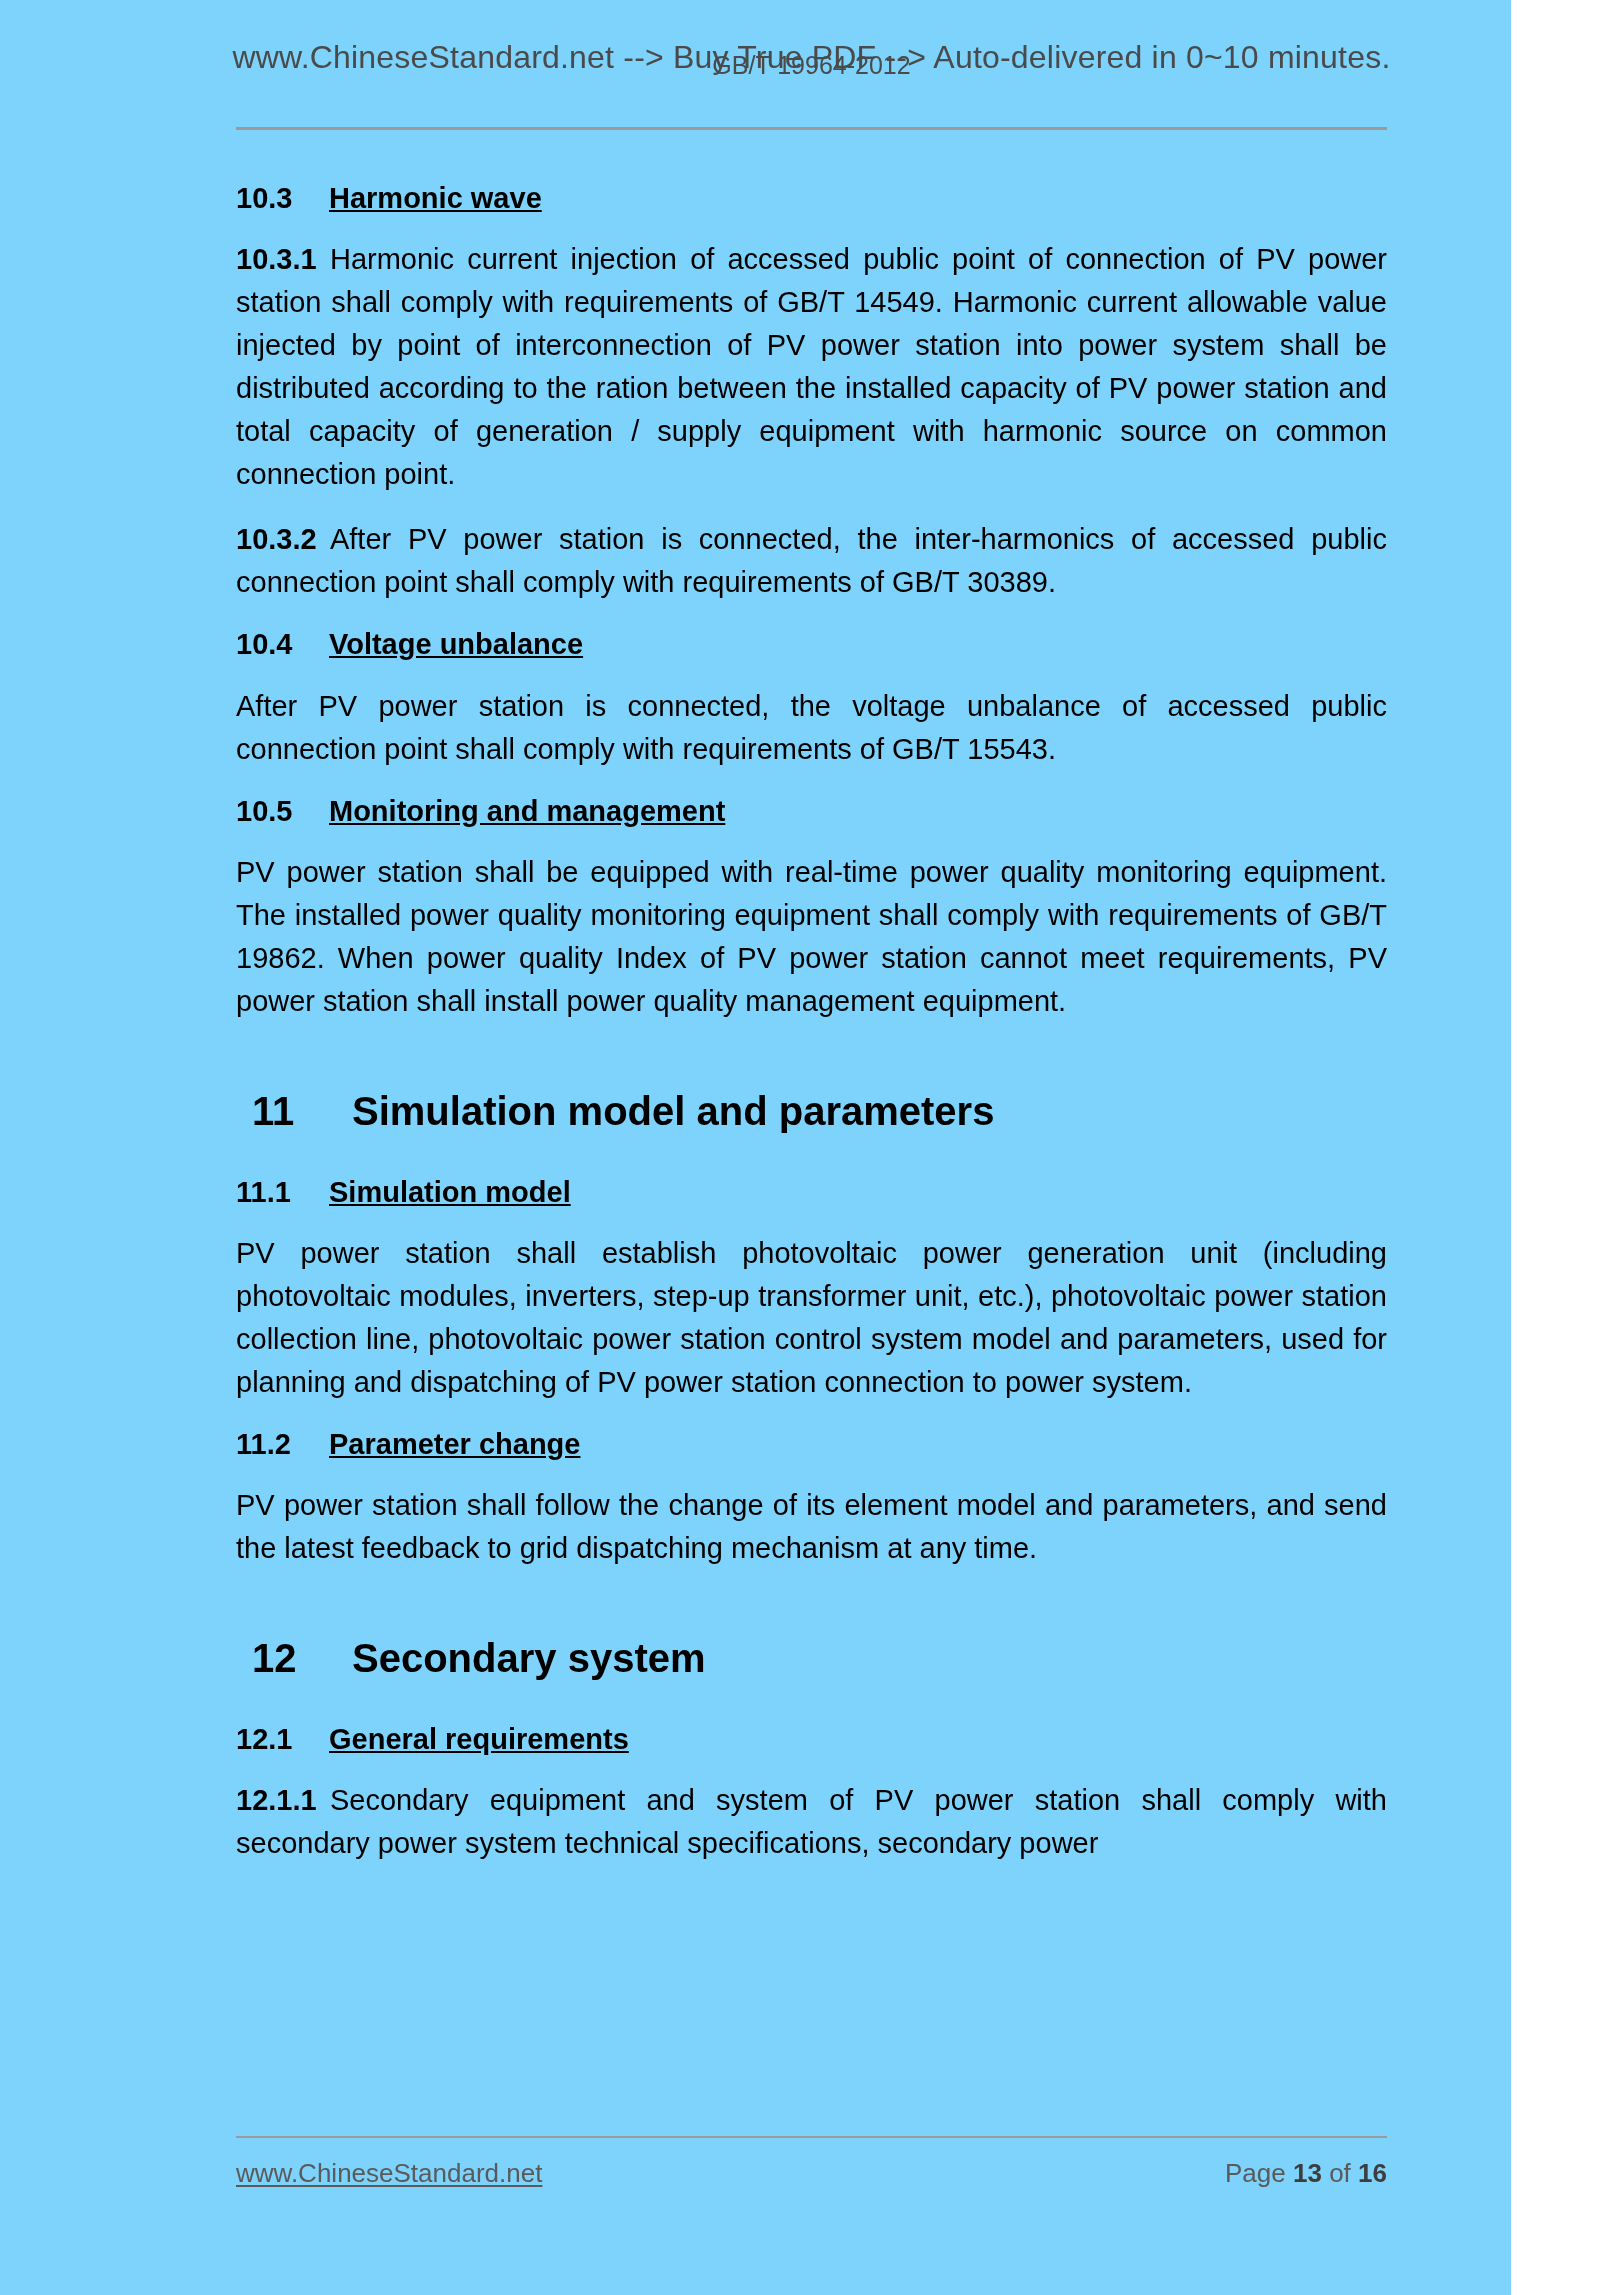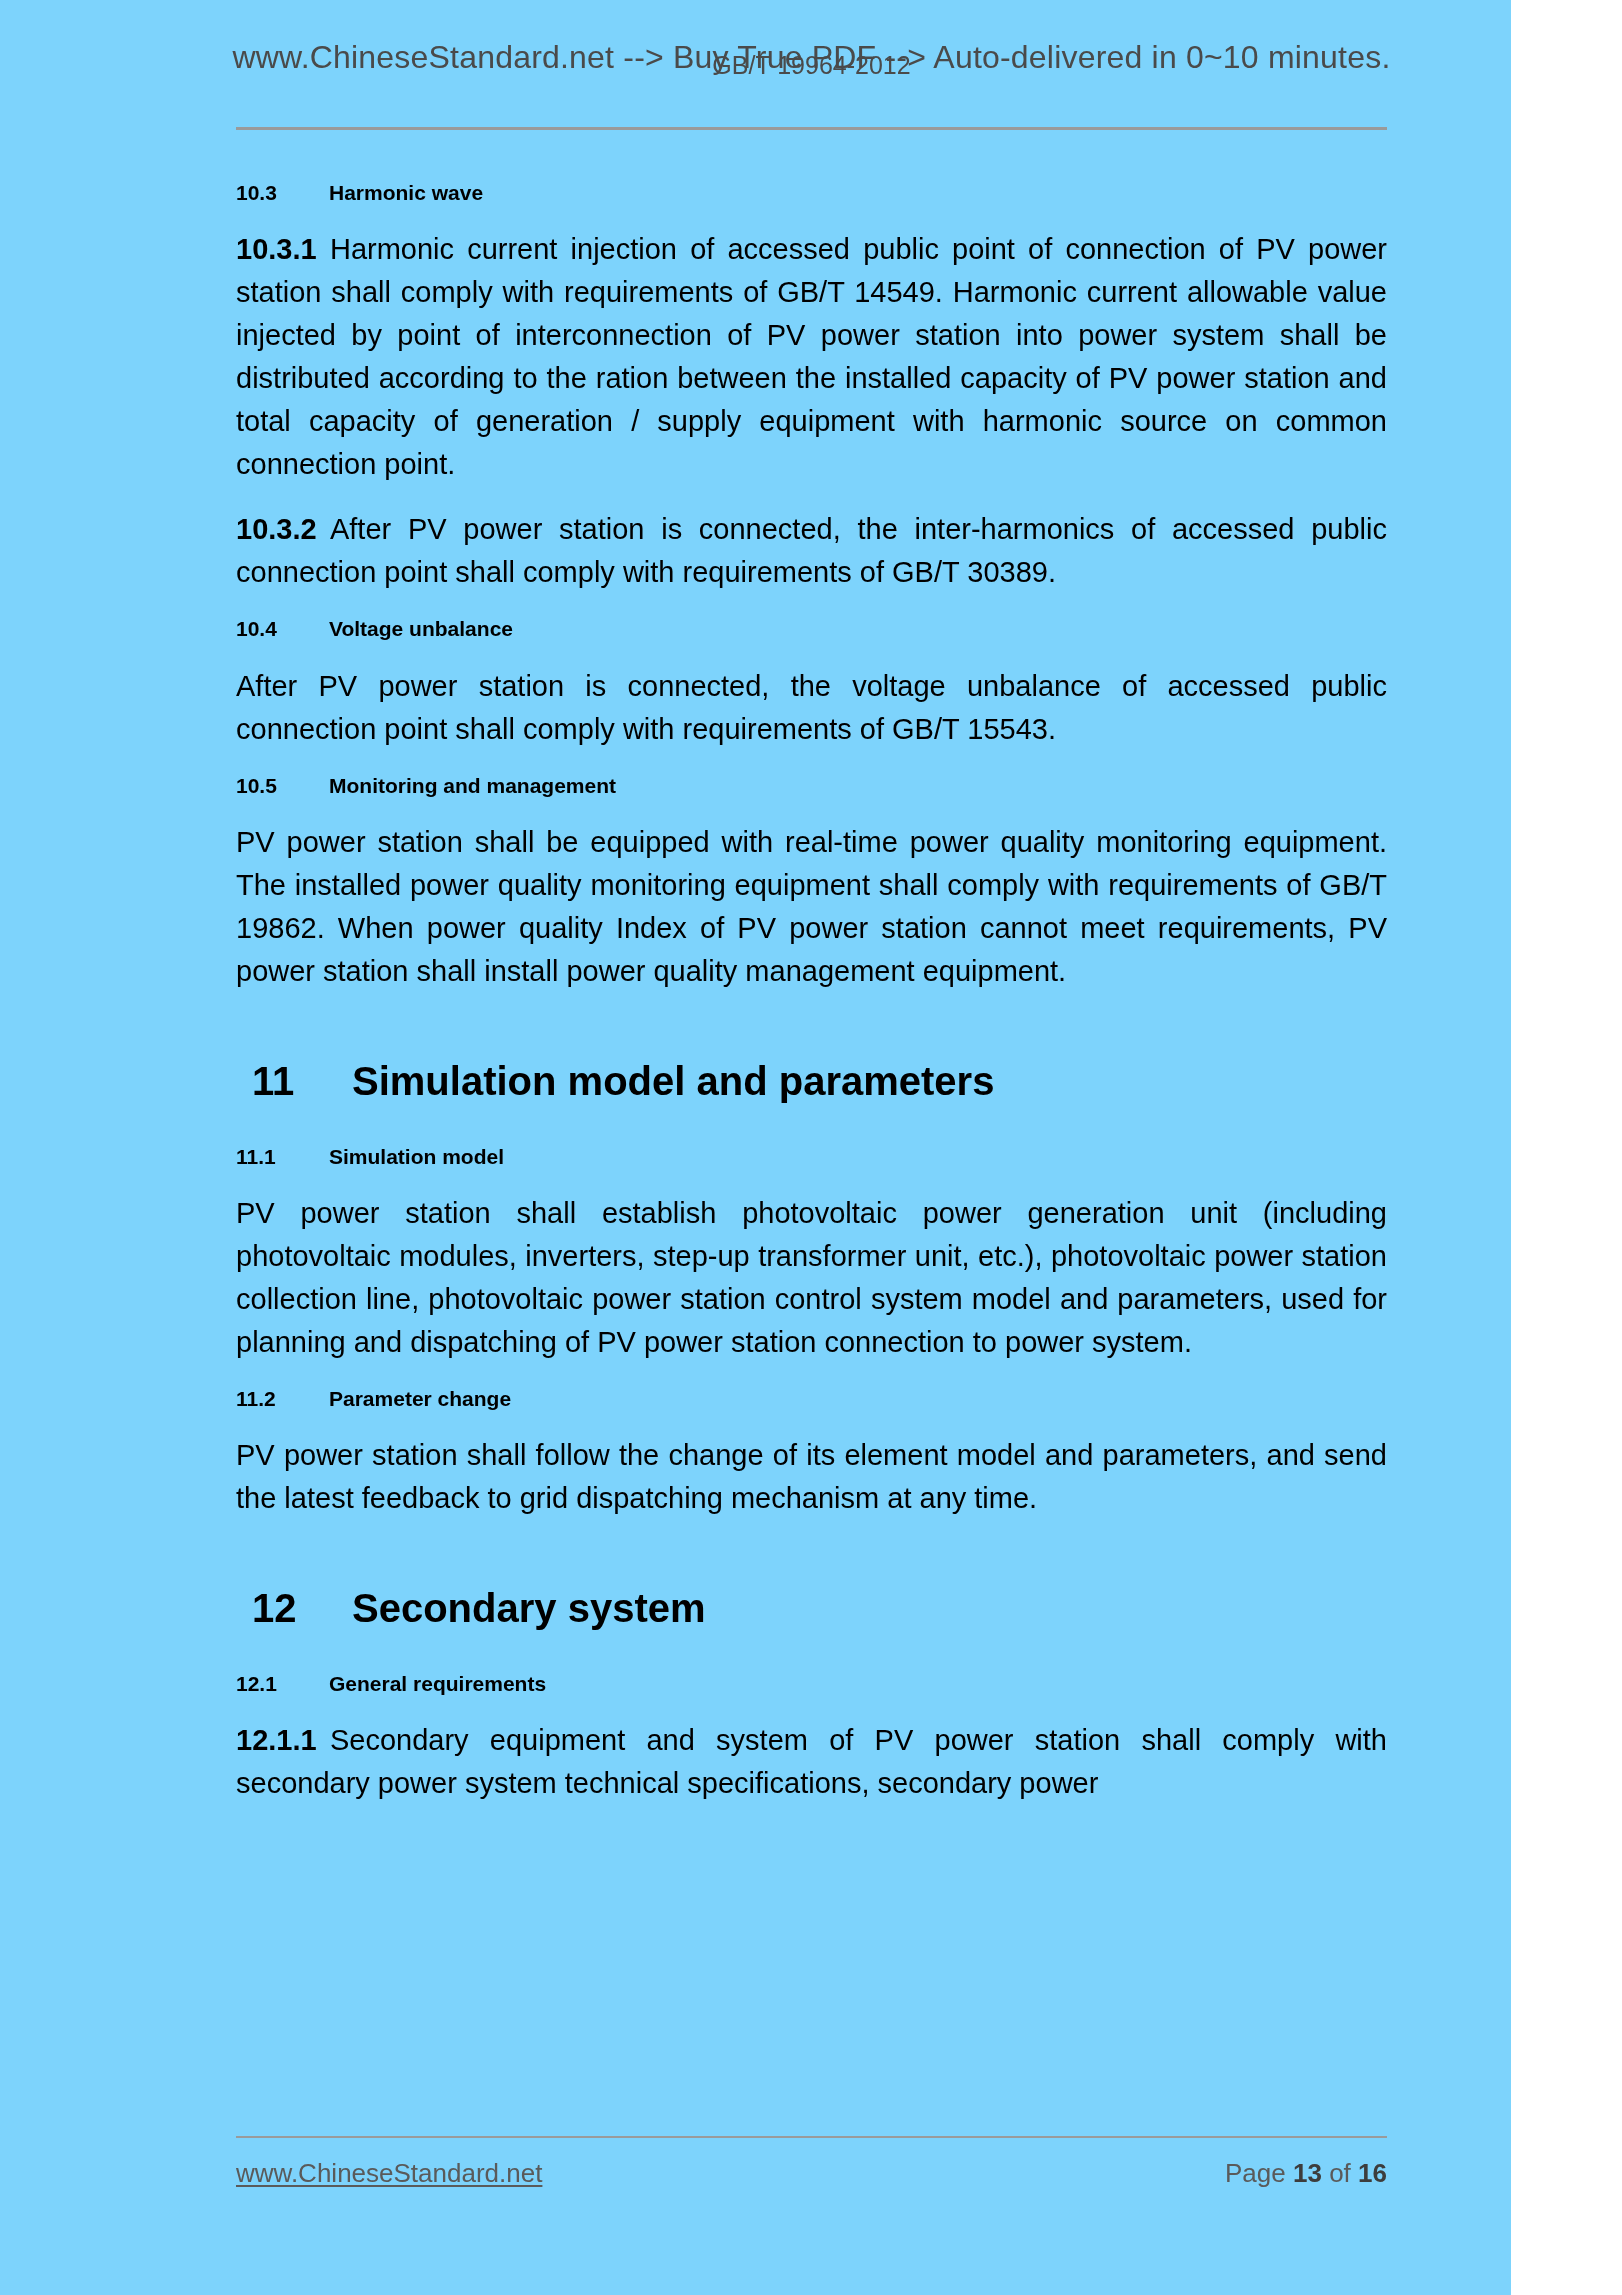--- a/index.html
+++ b/index.html
@@ -63,27 +63,28 @@
 
   
   .content {
     position: absolute;
     left: 236px;
     top: 158px;
     width: 1151px;
   }
 
   .h2 {
-    font-size: 21px;
+    font-size: 29px;
     font-weight: bold;
     line-height: 1.25;
     margin: 0 0 0 0;
     padding: 22px 0 0 0;
     color: #000;
     white-space: nowrap;
+    text-decoration: underline;
   }
   .h2 .num { display: inline-block; min-width: 93px; }
 
   .h1 {
     font-size: 40px;
     font-weight: bold;
     line-height: 1.22;
     margin: 16px;
     padding: 48px 0 0 0;
     color: #000;

